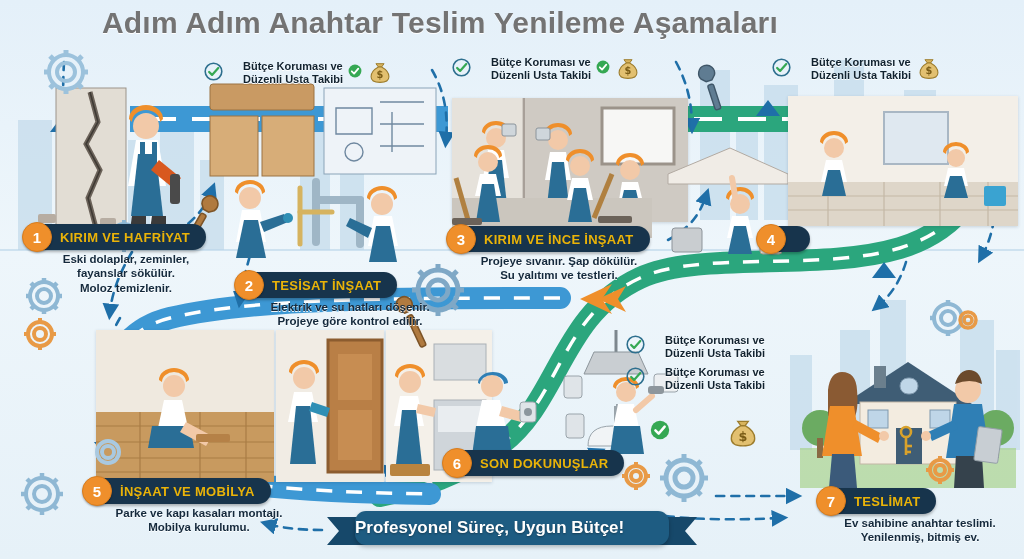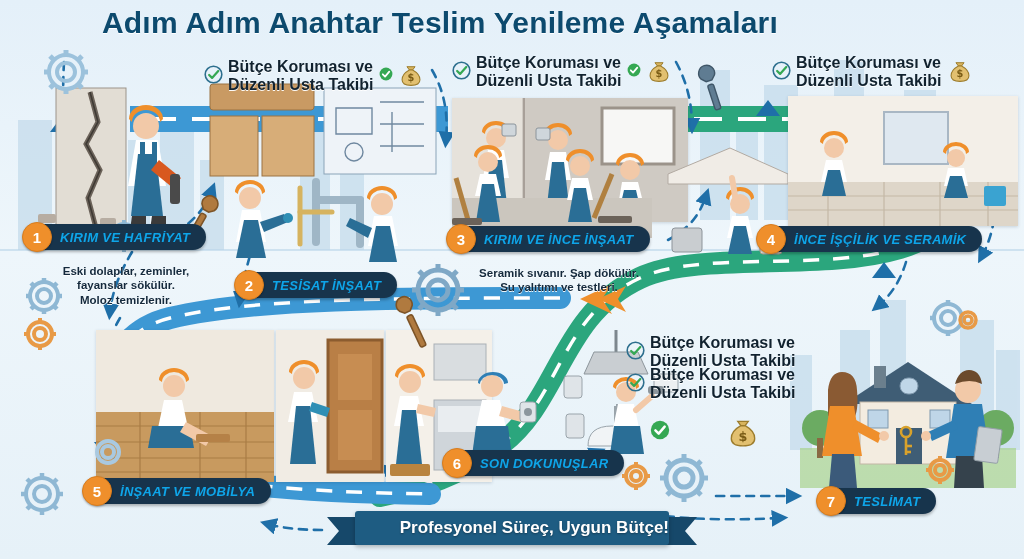--- a/index.html
+++ b/index.html
@@ -11,59 +11,59 @@
   }
   #stage { position:absolute; inset:0; width:1024px; height:559px; overflow:hidden; }
 
   
   .bg-grad{position:absolute;inset:0;background:linear-gradient(180deg,#e4f0f9 0%,#eef6fb 45%,#e6f1f8 100%);}
   .sky-svg{position:absolute;inset:0;}
 
   
   .title{
     position:absolute;top:6px;left:0;width:880px;text-align:center;
-    font-size:30px;font-weight:bold;color:#0c4a6e;letter-spacing:.2px;
+    font-size:30px;font-weight:bold;color:#737373;letter-spacing:.2px;
     text-shadow:0 1px 0 #fff;
   }
 
   
   .ribbon{position:absolute;left:50%;transform:translateX(-50%);bottom:8px;width:370px;height:40px;}
   .ribbon .body{
     position:absolute;left:28px;right:28px;top:0;height:34px;background:#1e5c82;
-    border-radius:3px;display:flex;align-items:center;justify-content:flex-end;
+    border-radius:11px;display:flex;align-items:center;justify-content:flex-start;
     box-shadow:0 2px 4px rgba(0,0,0,.25);
   }
   .ribbon .body span{color:#fff;font-size:17px;font-weight:bold;text-shadow:0 1px 2px rgba(0,0,0,.35);}
   .ribbon .tail{position:absolute;top:6px;width:40px;height:28px;background:#16486a;}
   .ribbon .tail.l{left:0;clip-path:polygon(0 0,100% 0,100% 100%,0 100%,30% 50%);}
   .ribbon .tail.r{right:0;clip-path:polygon(0 0,100% 0,70% 50%,100% 100%,0 100%);}
 
   
   .step{position:absolute;}
   .step .pill{
     position:relative;height:26px;background:#17344c;border-radius:14px;
     display:inline-flex;align-items:center;padding:0 16px 0 34px;
     box-shadow:0 2px 3px rgba(0,0,0,.28);
   }
   .step .pill .num{
     position:absolute;left:-4px;top:-2px;width:30px;height:30px;border-radius:50%;
     background:#ef8f2b;color:#fff;font-size:15px;font-weight:bold;
     display:flex;align-items:center;justify-content:center;
     box-shadow:0 1px 2px rgba(0,0,0,.3);border:1px solid #d97d1d;
   }
-  .step .pill .t{color:#0ea5e9;font-size:13px;font-weight:bold;letter-spacing:.3px;white-space:nowrap;font-style:italic;}
+  .step .pill .t{color:#eab308;font-size:13px;font-weight:bold;letter-spacing:.3px;white-space:nowrap;}
   .step .desc{
-    margin-top:14px;text-align:center;font-size:11.5px;font-weight:bold;line-height:1.25;
+    margin-top:2px;text-align:center;font-size:11.5px;font-weight:bold;line-height:1.25;
     color:#14293c;text-shadow:0 1px 0 rgba(255,255,255,.9);white-space:pre-line;
   }
 
   
   .callout{position:absolute;display:flex;align-items:center;gap:5px;}
-  .callout .txt{font-size:16px;font-weight:bold;line-height:1.15;color:#11222f;
-    text-shadow:0 1px 0 rgba(255,255,255,.95);white-space:pre-line;}
+  .callout .txt{font-size:11px;font-weight:bold;line-height:1.15;color:#11222f;
+    text-shadow:0 1px 0 rgba(255,255,255,.95);white-space:pre-line;margin-left:15px;}
   .chk{width:19px;height:19px;flex:0 0 19px;}
   .bag{width:26px;height:26px;flex:0 0 26px;}
   .chk-sm{width:14px;height:14px;flex:0 0 14px;}
 
   
   .panel{position:absolute;overflow:hidden;background:#f2f0ec;
     box-shadow:0 1px 3px rgba(20,50,80,.18);}
   .panel svg{display:block;width:100%;height:100%;}
 </style>
 </head>
@@ -757,57 +757,62 @@
     <div class="desc">Eski dolaplar, zeminler,
 fayanslar sökülür.
 Moloz temizlenir.</div>
   </div>
 
   <div class="step" style="left:238px;top:272px;width:224px;">
     <div style="text-align:left;"><div class="pill">
       <span class="num">2</span>
       <span class="t">TESİSAT İNŞAAT</span>
     </div></div>
+    <div class="desc">Elektrik ve su hatları döşenir.
+Projeye göre kontrol edilir.</div>
   </div>
 
   <div class="step" style="left:450px;top:226px;width:218px;">
     <div style="text-align:left;"><div class="pill">
       <span class="num">3</span>
       <span class="t">KIRIM VE İNCE İNŞAAT</span>
     </div></div>
-    <div class="desc">Seramik sıvanır. Şap dökülür.
+    <div class="desc">Projeye sıvanır. Şap dökülür.
 Su yalıtımı ve testleri.</div>
   </div>
 
   <div class="step" style="left:760px;top:226px;width:236px;">
     <div style="text-align:left;"><div class="pill">
       <span class="num">4</span>
-      <span class="t">İNCE İŞÇİLİK VE SERAMİK</span>
     </div></div>
   </div>
 
   <div class="step" style="left:86px;top:478px;width:226px;">
     <div style="text-align:left;"><div class="pill">
       <span class="num">5</span>
       <span class="t">İNŞAAT VE MOBİLYA</span>
     </div></div>
+    <div class="desc">Parke ve kapı kasaları montajı.
+Mobilya kurulumu.</div>
   </div>
 
   <div class="step" style="left:446px;top:450px;width:226px;">
     <div style="text-align:left;"><div class="pill">
       <span class="num">6</span>
       <span class="t">SON DOKUNUŞLAR</span>
     </div></div>
   </div>
 
   <div class="step" style="left:820px;top:488px;width:200px;">
     <div style="text-align:left;"><div class="pill">
       <span class="num">7</span>
       <span class="t">TESLİMAT</span>
     </div></div>
+    <div class="desc">Ev sahibine anahtar teslimi.
+Yenilenmiş, bitmiş ev.</div>
   </div>
 
   <div class="ribbon">
     <div class="tail l"></div>
     <div class="tail r"></div>
     <div class="body">
       <span>Profesyonel Süreç, Uygun Bütçe!</span>
     </div>
   </div>
 

